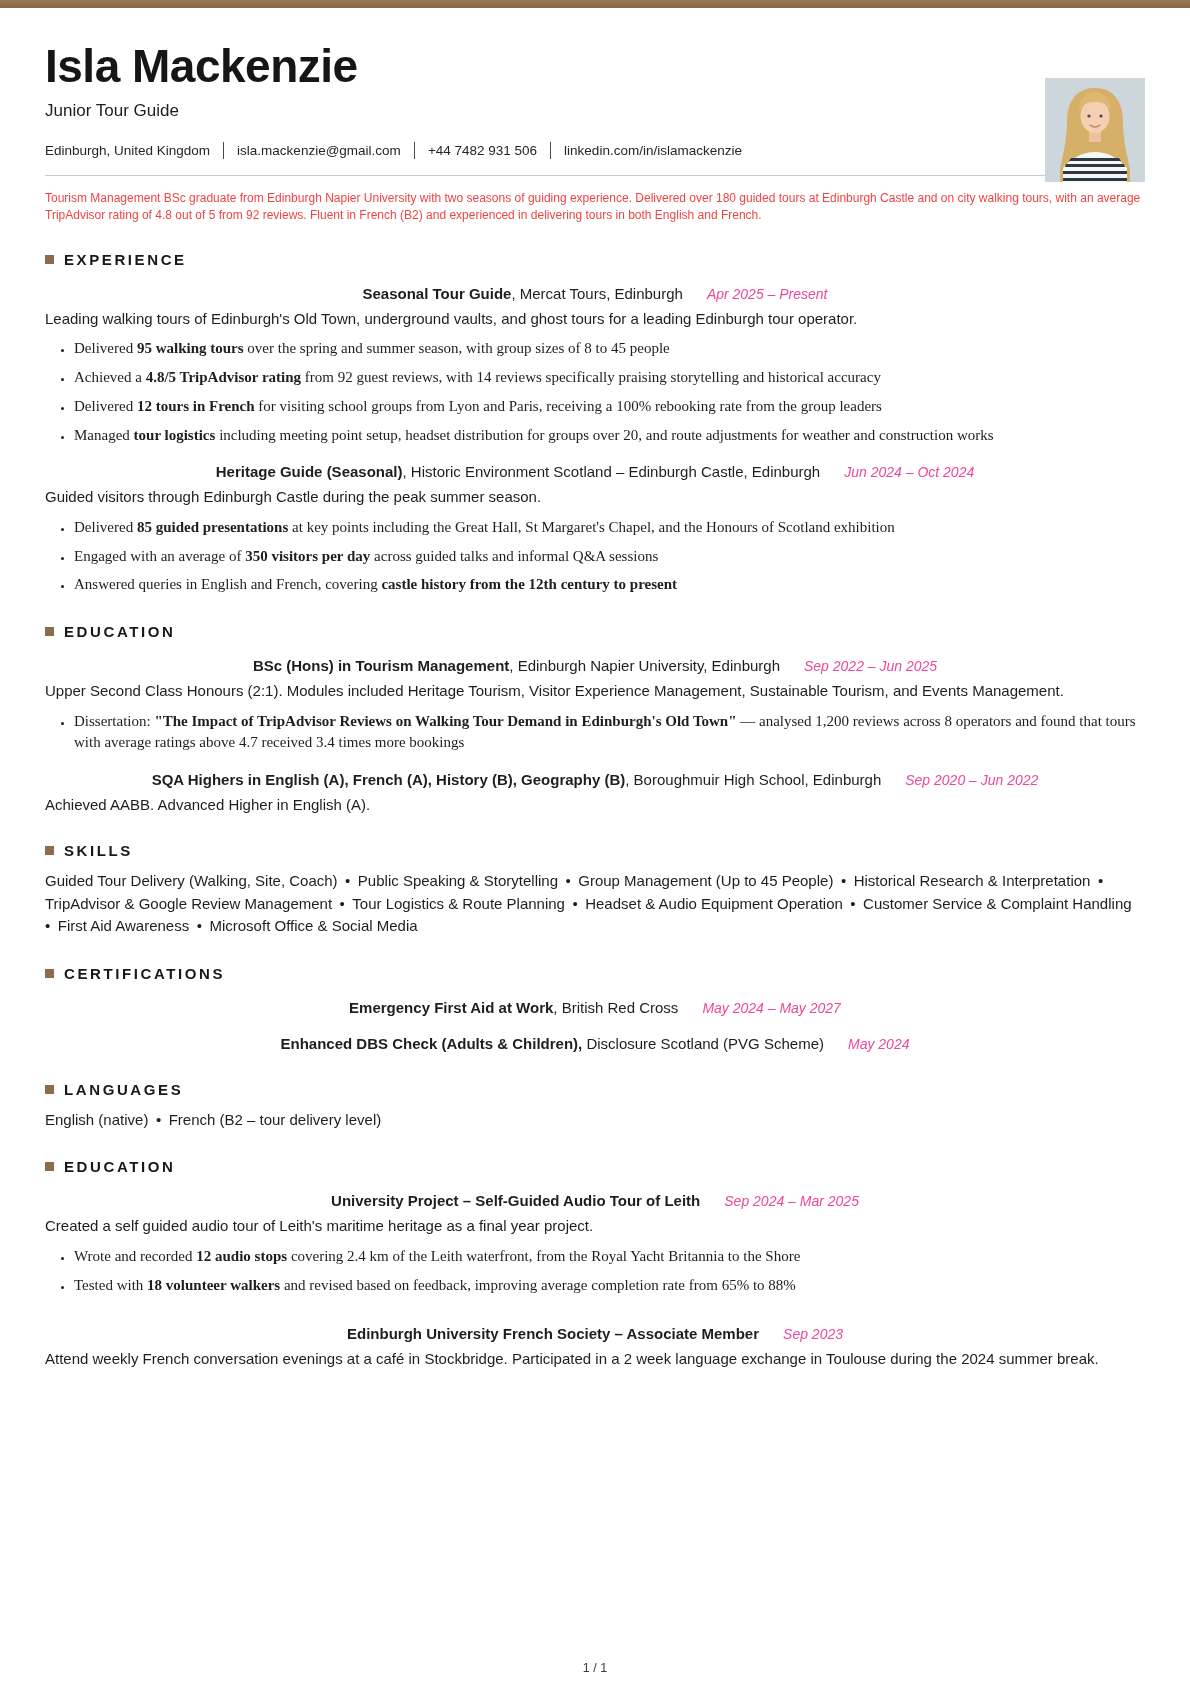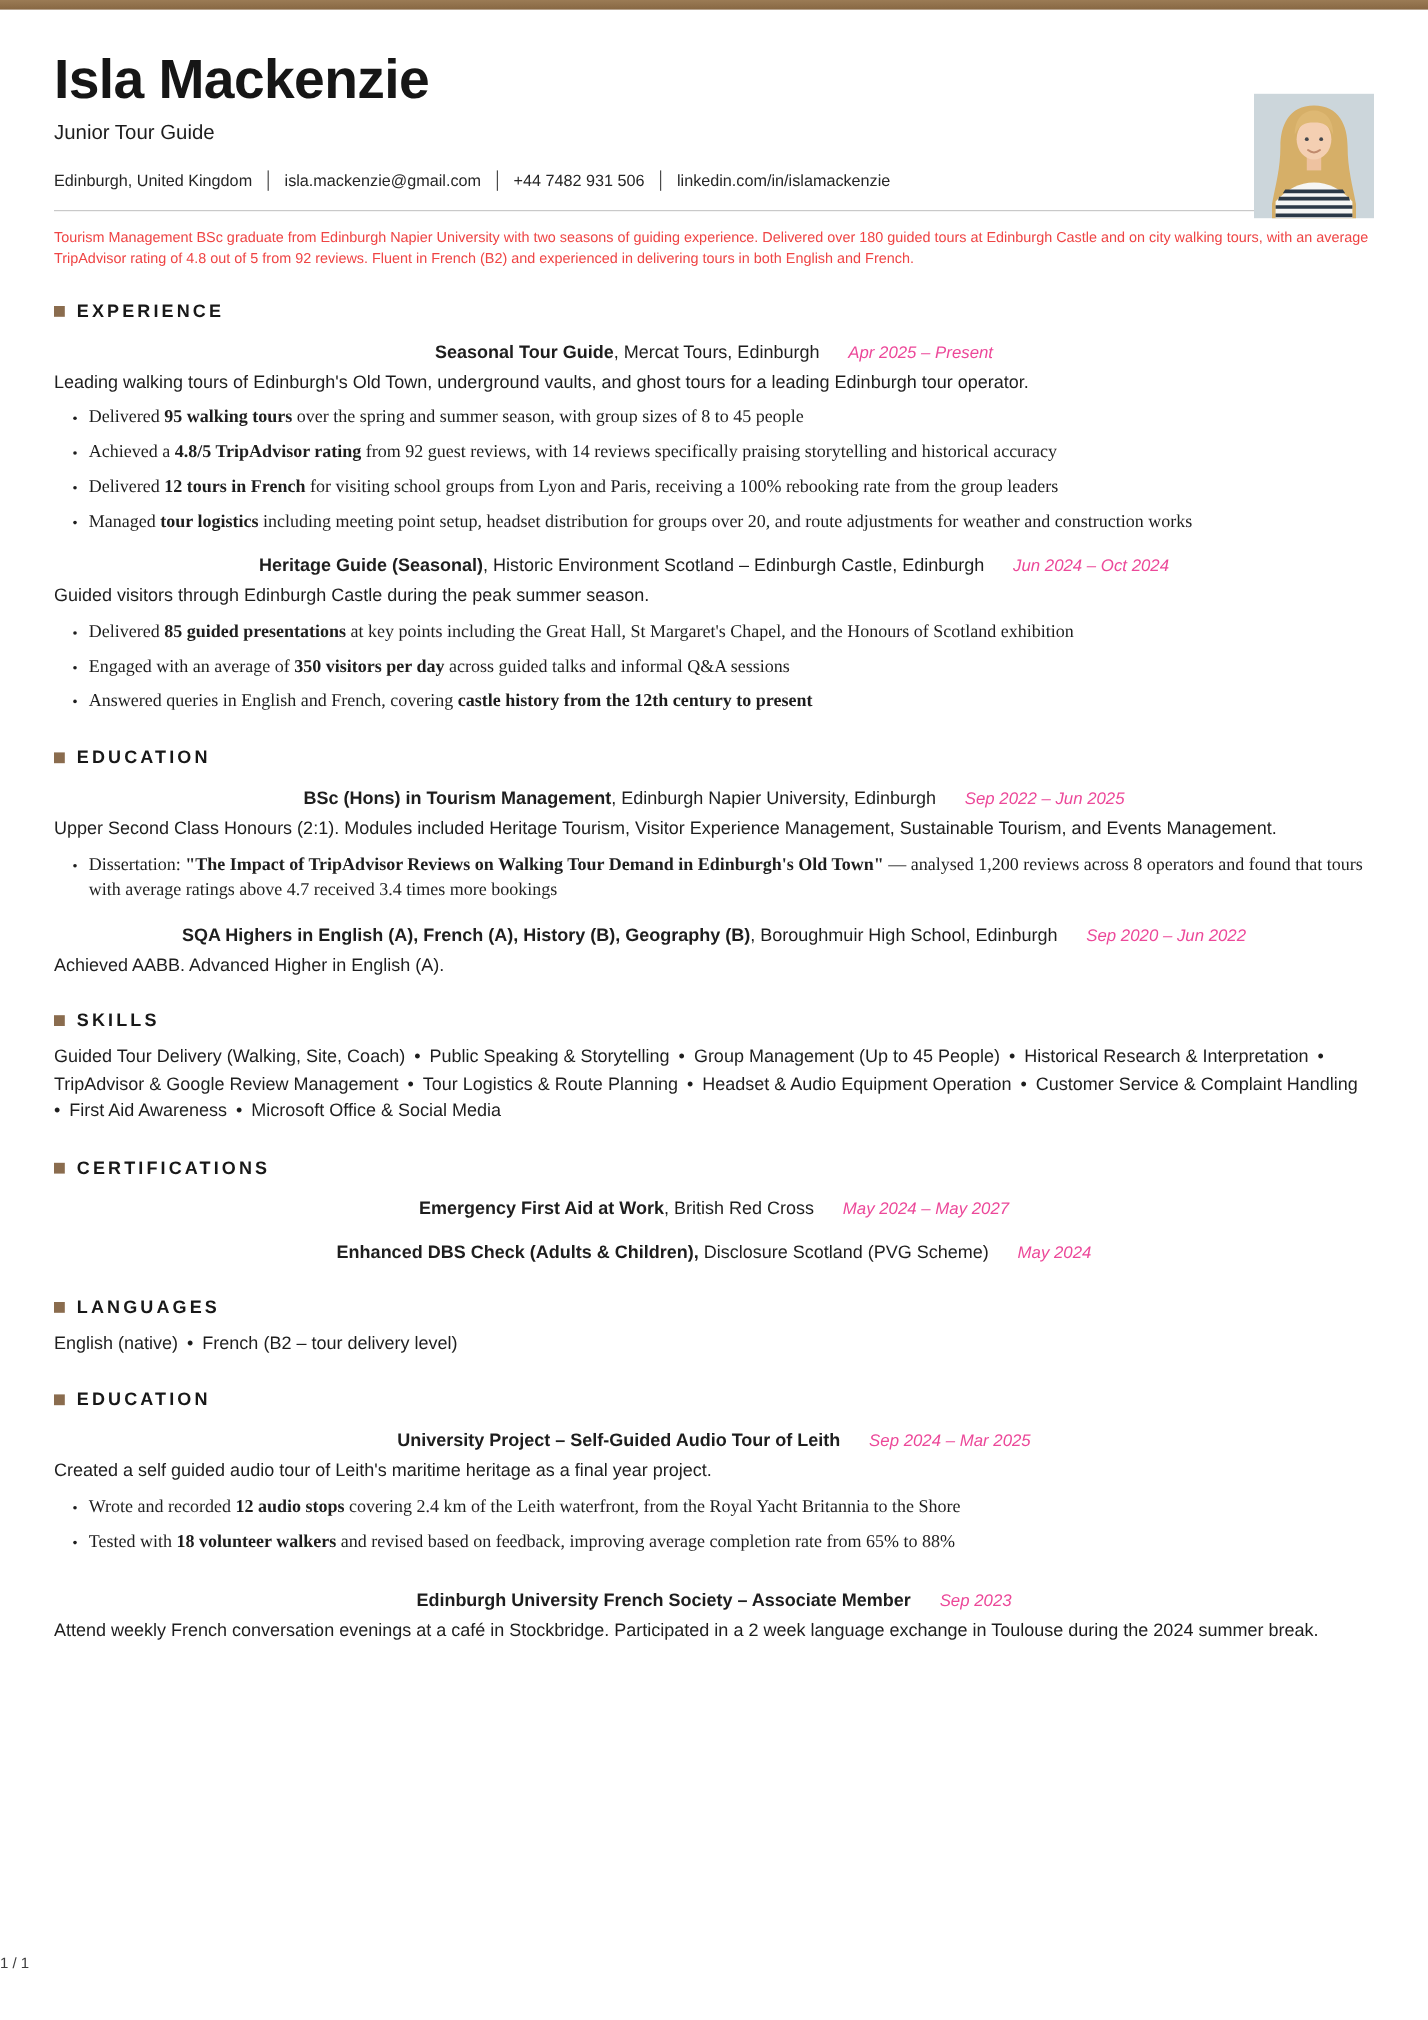--- a/index.html
+++ b/index.html
@@ -37,21 +37,21 @@
   .entry-title b, .bullets b { font-weight: 700; }
   .entry-date { font-size: 14px; font-style: italic; color: #ec4899; white-space: nowrap; margin-left: 24px; flex: 0 0 auto; }
   .entry-desc { margin: 4px 0 0; font-size: 15px; line-height: 1.43; color: #1e1e1e; }
 
   ul.bullets { margin: 9px 0 0; padding-left: 29px; font-family: Liberation Serif, serif; }
   ul.bullets li { font-size: 15px; line-height: 1.45; margin-top: 7px; color: #1e1e1e; }
   ul.bullets li::marker { font-size: 11px; color: #1e1e1e; }
 
   .inline-list { margin: 11px 0 0; font-size: 15px; line-height: 1.5; color: #1e1e1e; }
 
-  .footer { position: absolute; bottom: 40px; left: 0; width: 100%; text-align: left; font-size: 12.5px; color: #3c3c3c; }
+  .footer { position: absolute; bottom: 8px; left: 0; width: 100%; text-align: center; font-size: 12.5px; color: #3c3c3c; }
 </style>
 </head>
 <body>
 
 <div class="topbar"></div>
 
 <div class="page">
 
   <div class="photo-wrap">
     <svg viewBox="0 0 100 104">

